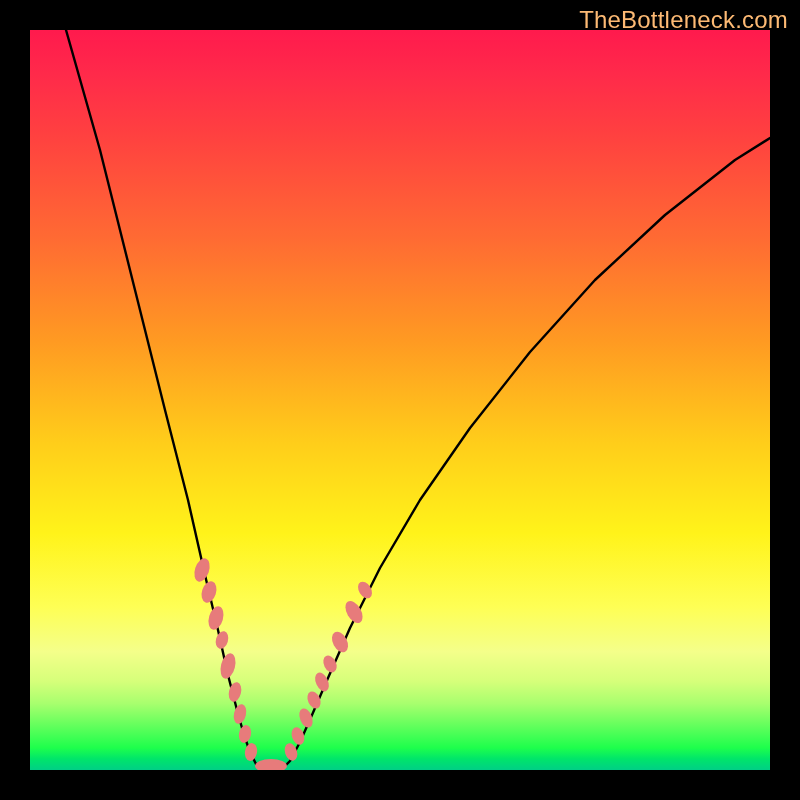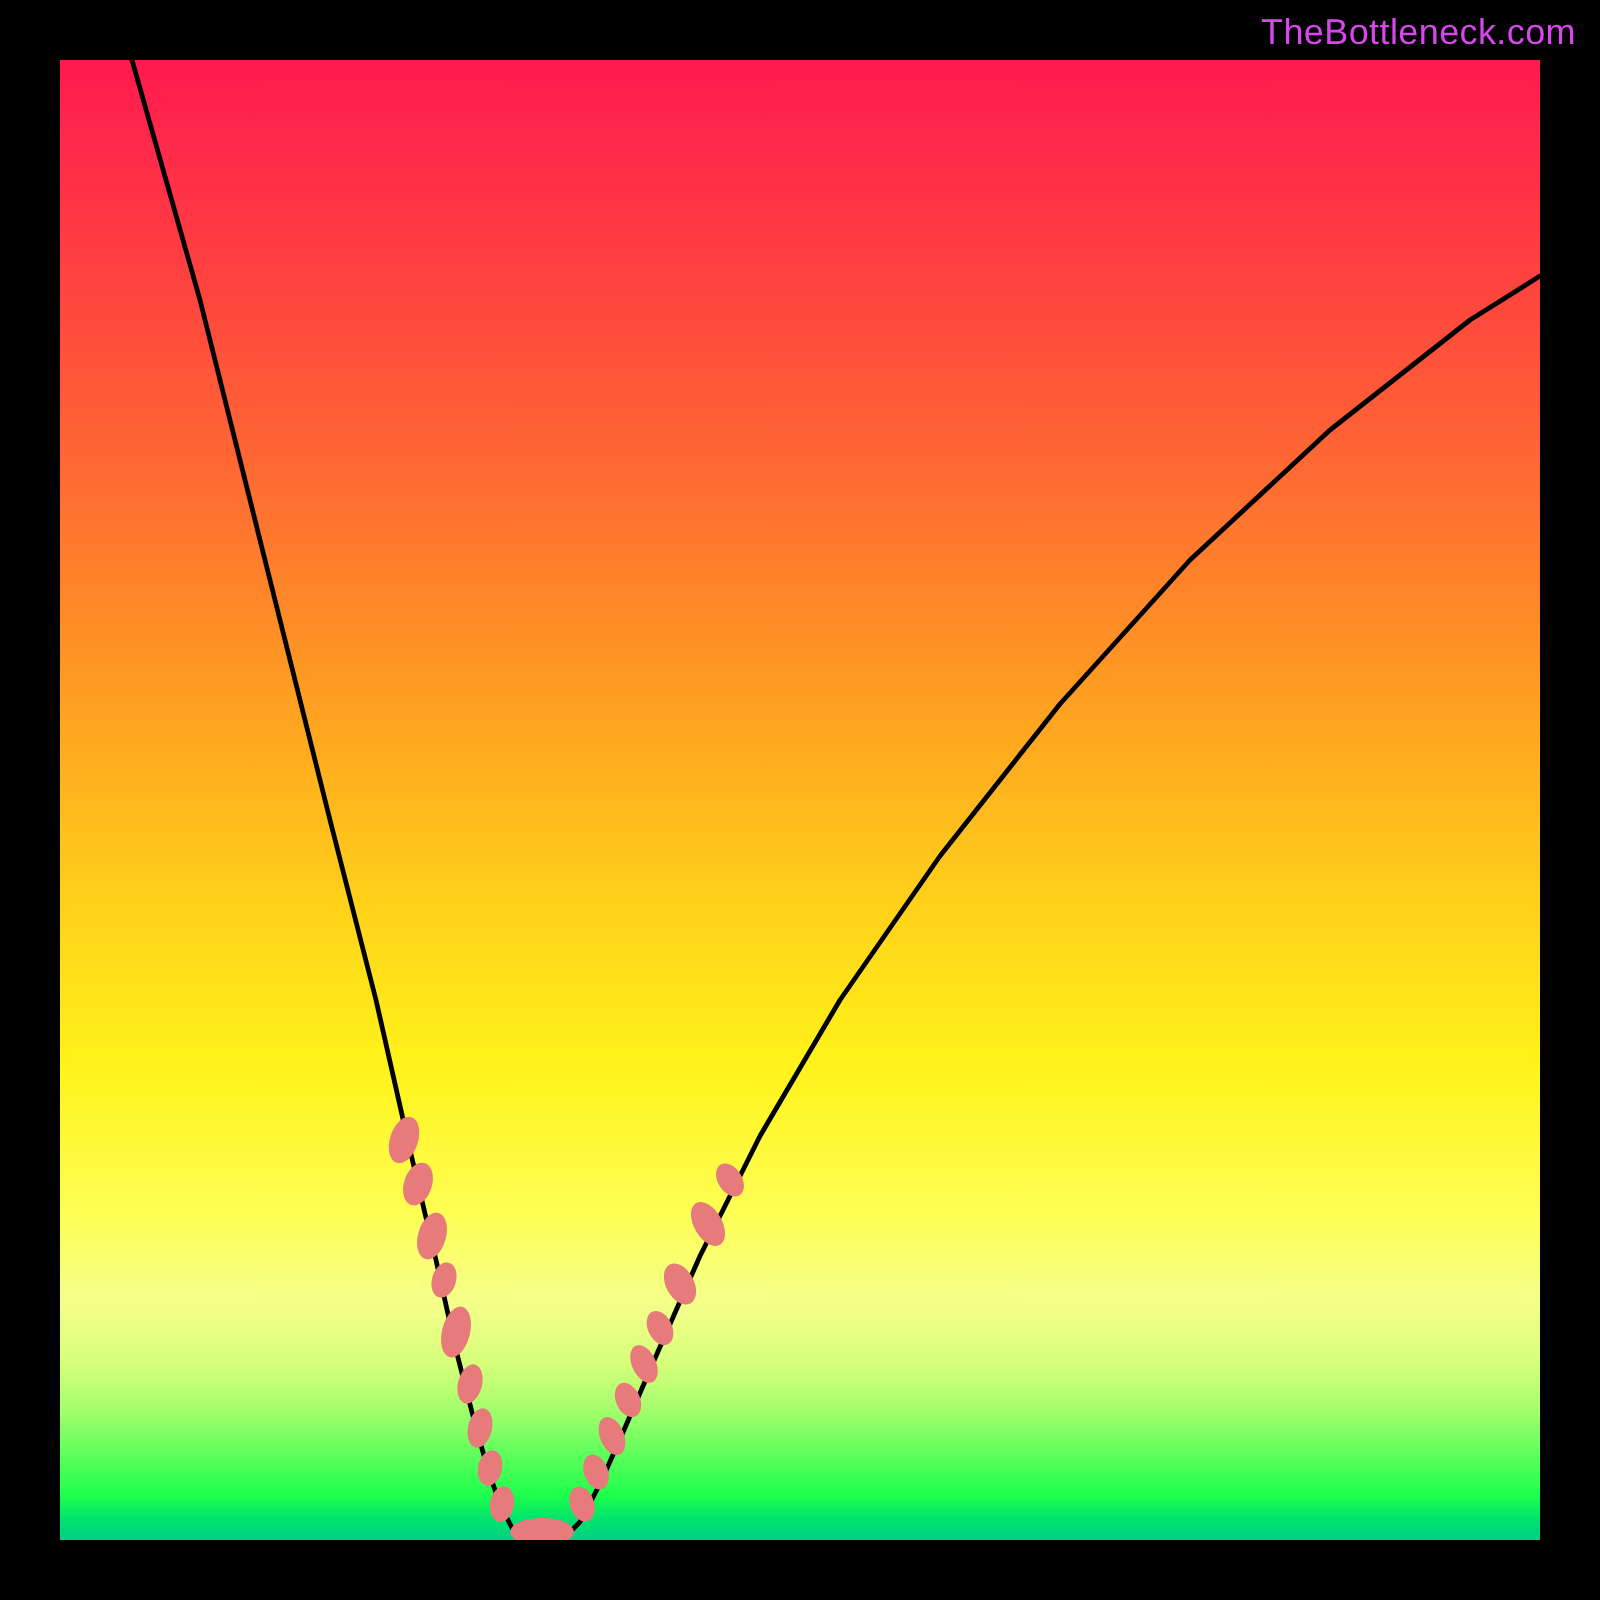--- a/index.html
+++ b/index.html
@@ -42,22 +42,22 @@
       #7aff62 93%,
       #4cff57 95%,
       #1eff4c 97%,
       #00e56a 98.5%,
       #00cf86 100%);
   }
   .watermark {
     position: absolute;
     top: 6px;
     right: 12px;
-    color: #d946ef;
-    font-size: 18px;
+    color: #fdba74;
+    font-size: 24px;
     letter-spacing: 0.2px;
     user-select: none;
   }
   svg.curves {
     position: absolute;
     inset: 0;
   }
 </style>
 </head>
 <body>

